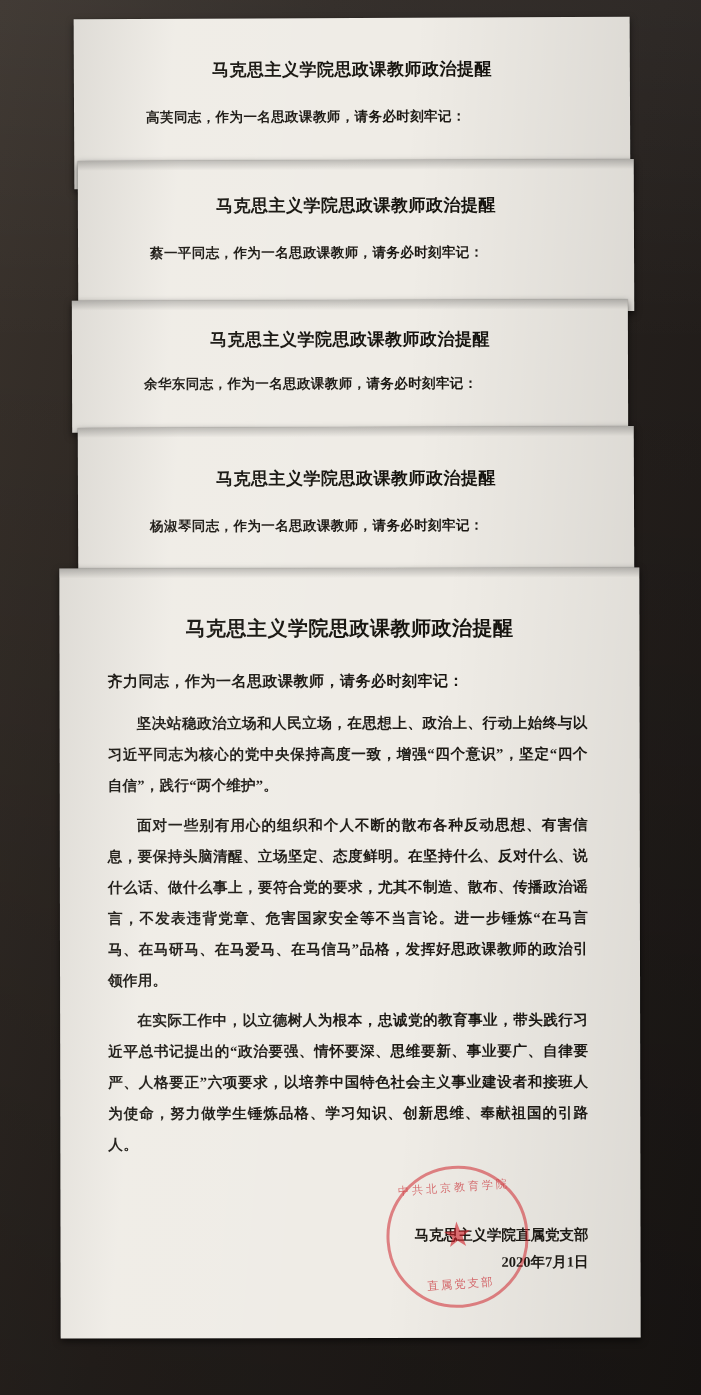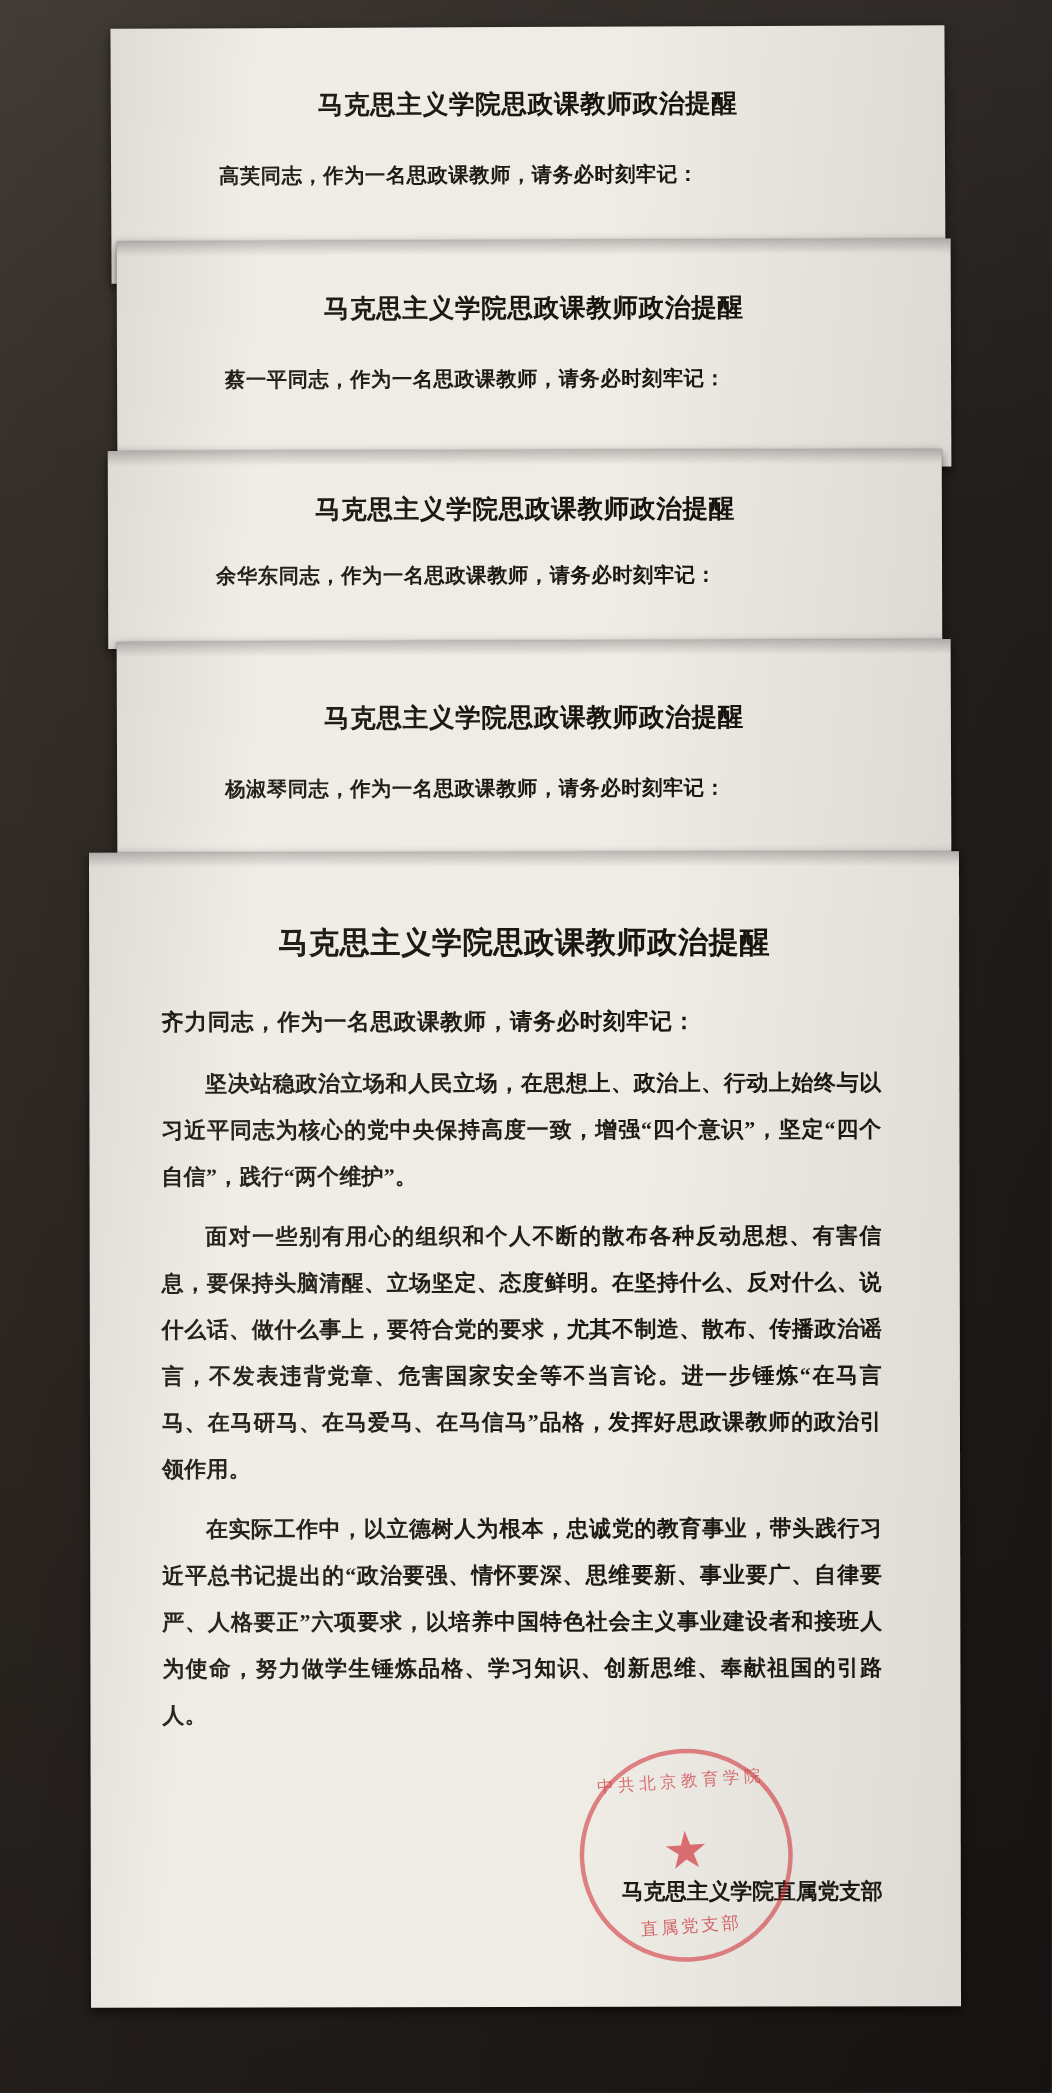--- a/index.html
+++ b/index.html
@@ -221,20 +221,21 @@
   <p class="doc-salutation">齐力同志，作为一名思政课教师，请务必时刻牢记：</p>
 
   <div class="body-block">
     <p class="doc-para">坚决站稳政治立场和人民立场，在思想上、政治上、行动上始终与以习近平同志为核心的党中央保持高度一致，增强“四个意识”，坚定“四个自信”，践行“两个维护”。</p>
     <p class="doc-para">面对一些别有用心的组织和个人不断的散布各种反动思想、有害信息，要保持头脑清醒、立场坚定、态度鲜明。在坚持什么、反对什么、说什么话、做什么事上，要符合党的要求，尤其不制造、散布、传播政治谣言，不发表违背党章、危害国家安全等不当言论。进一步锤炼“在马言马、在马研马、在马爱马、在马信马”品格，发挥好思政课教师的政治引领作用。</p>
     <p class="doc-para">在实际工作中，以立德树人为根本，忠诚党的教育事业，带头践行习近平总书记提出的“政治要强、情怀要深、思维要新、事业要广、自律要严、人格要正”六项要求，以培养中国特色社会主义事业建设者和接班人为使命，努力做学生锤炼品格、学习知识、创新思维、奉献祖国的引路人。</p>
   </div>
 
   <div class="signature">
     <div class="sig-line">马克思主义学院直属党支部</div>
+    <div class="sig-line">2020年7月1日</div>
   </div>
 
   <div class="stamp">
     <div class="stamp-inner"></div>
     <div class="stamp-arc">中共北京教育学院</div>
     <div class="stamp-star">★</div>
     <div class="stamp-bottom">直属党支部</div>
   </div>
 </div>
 

